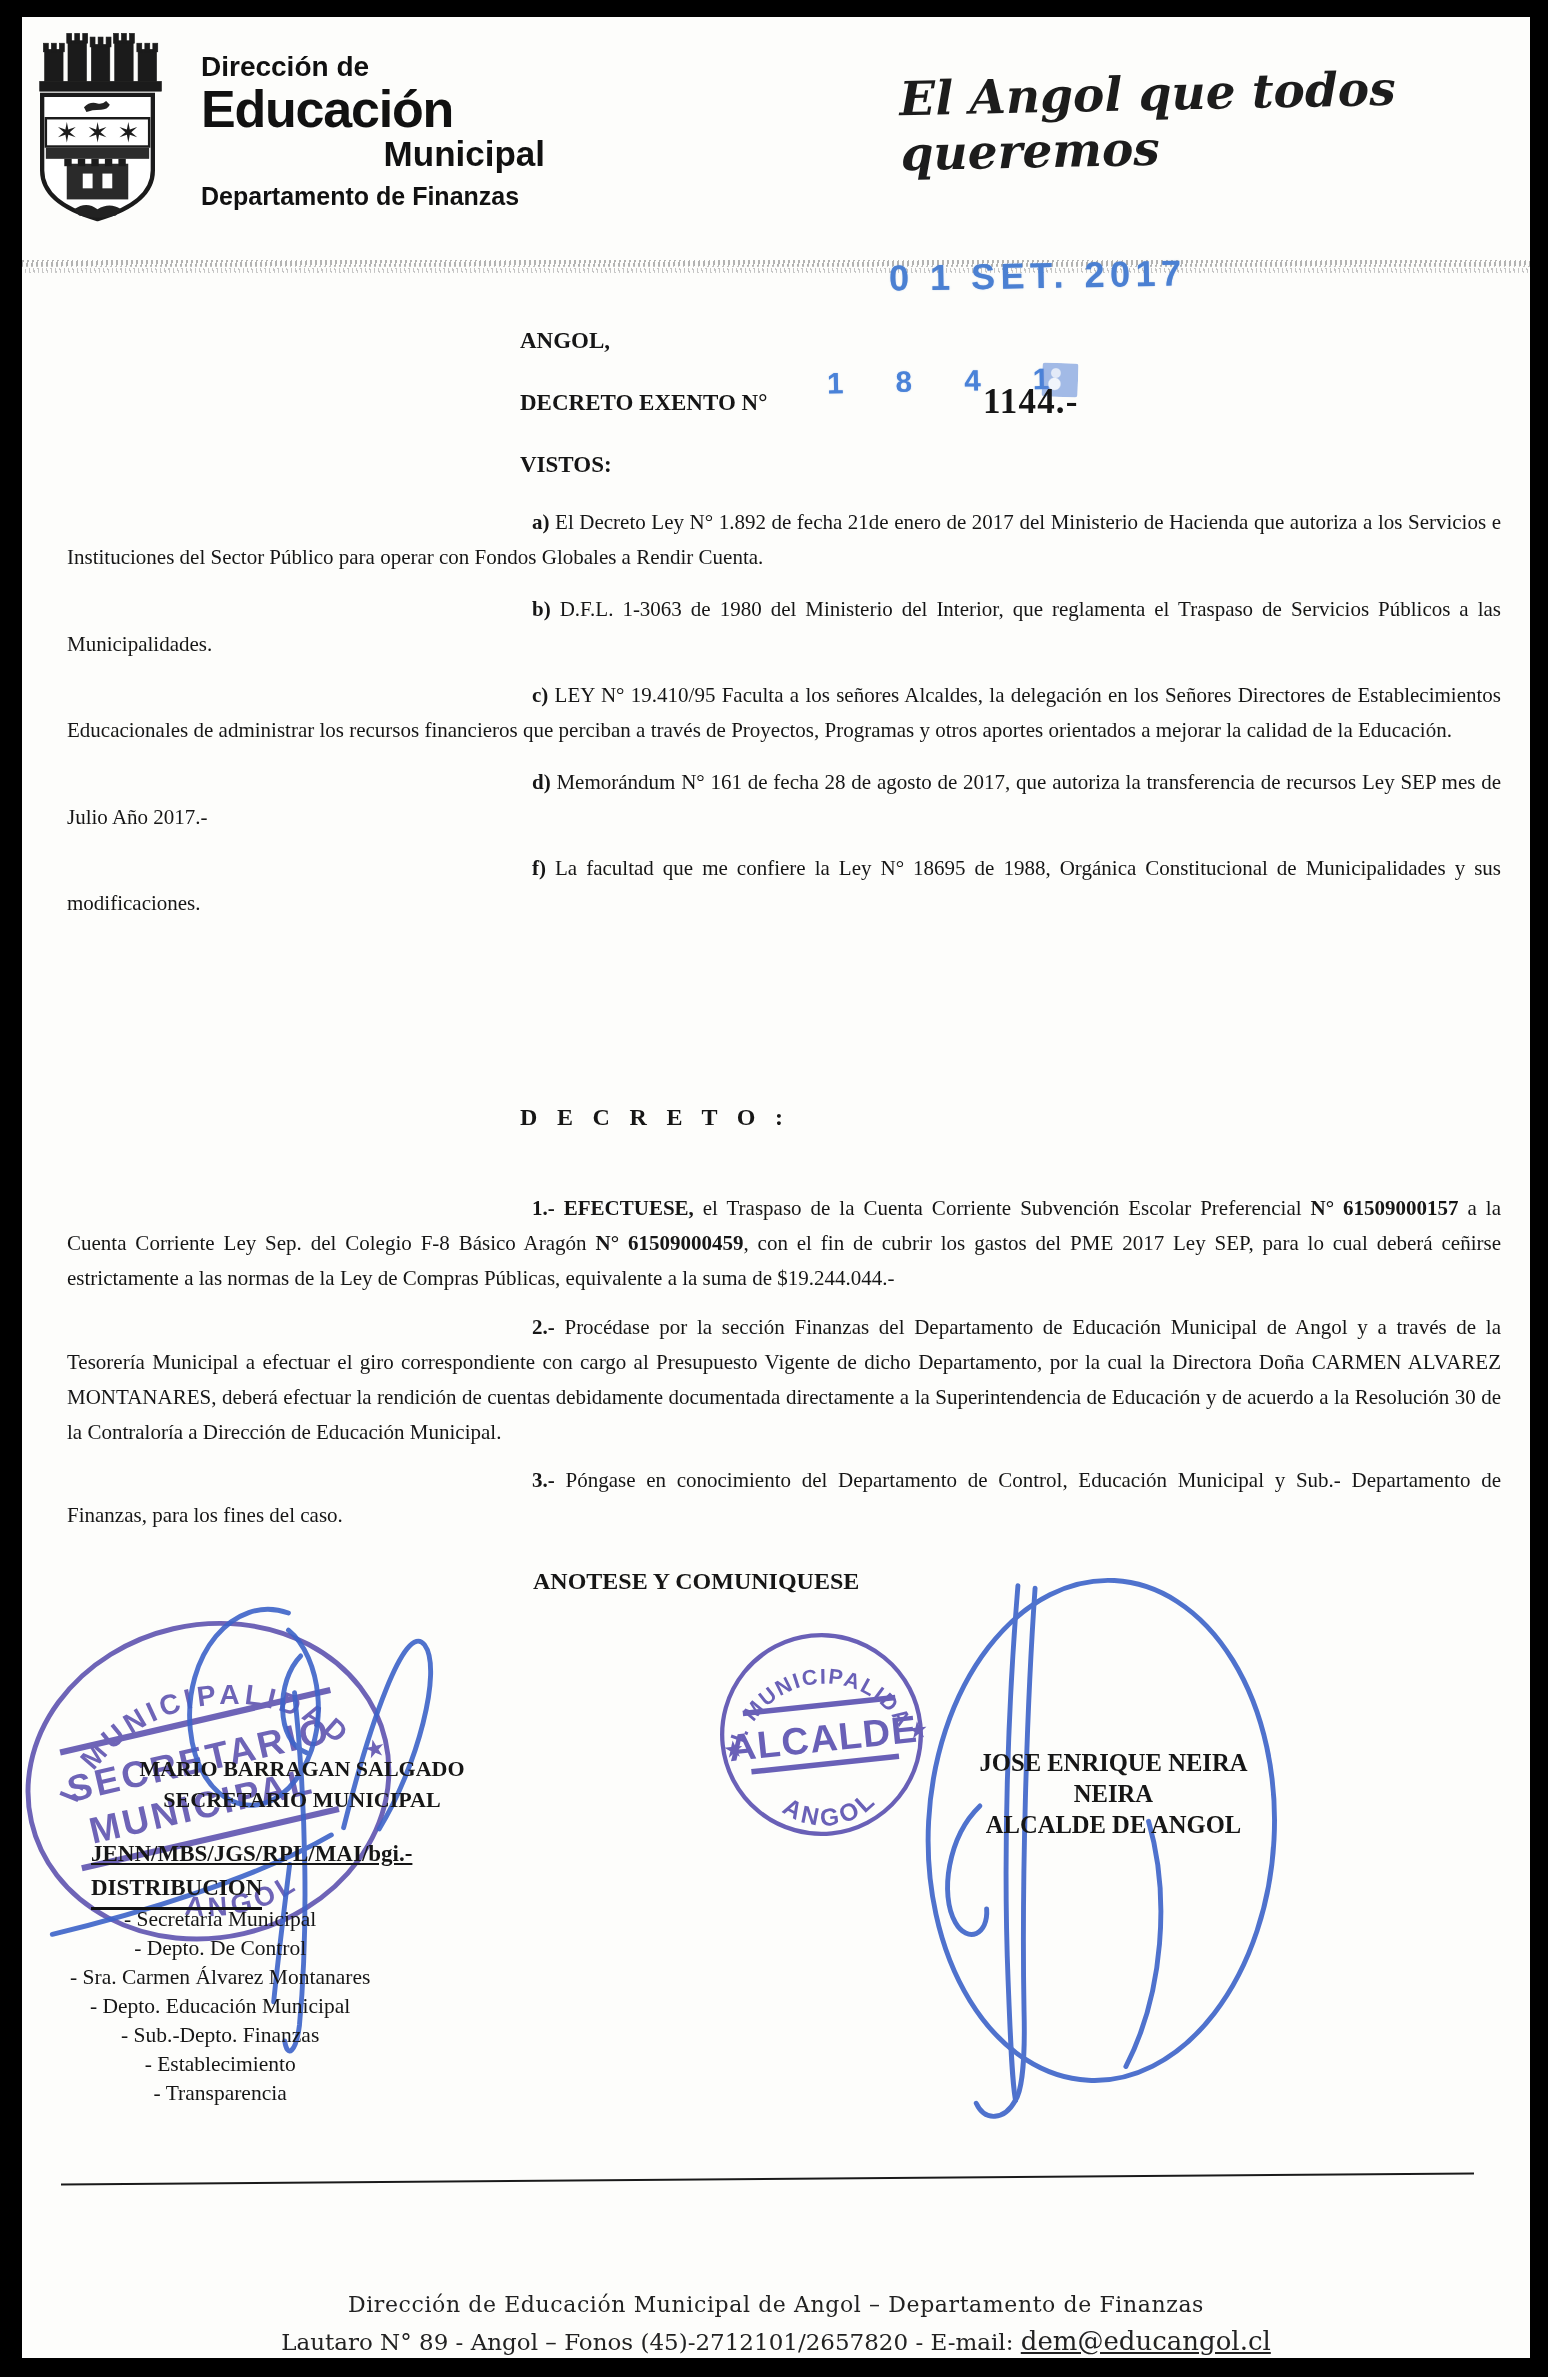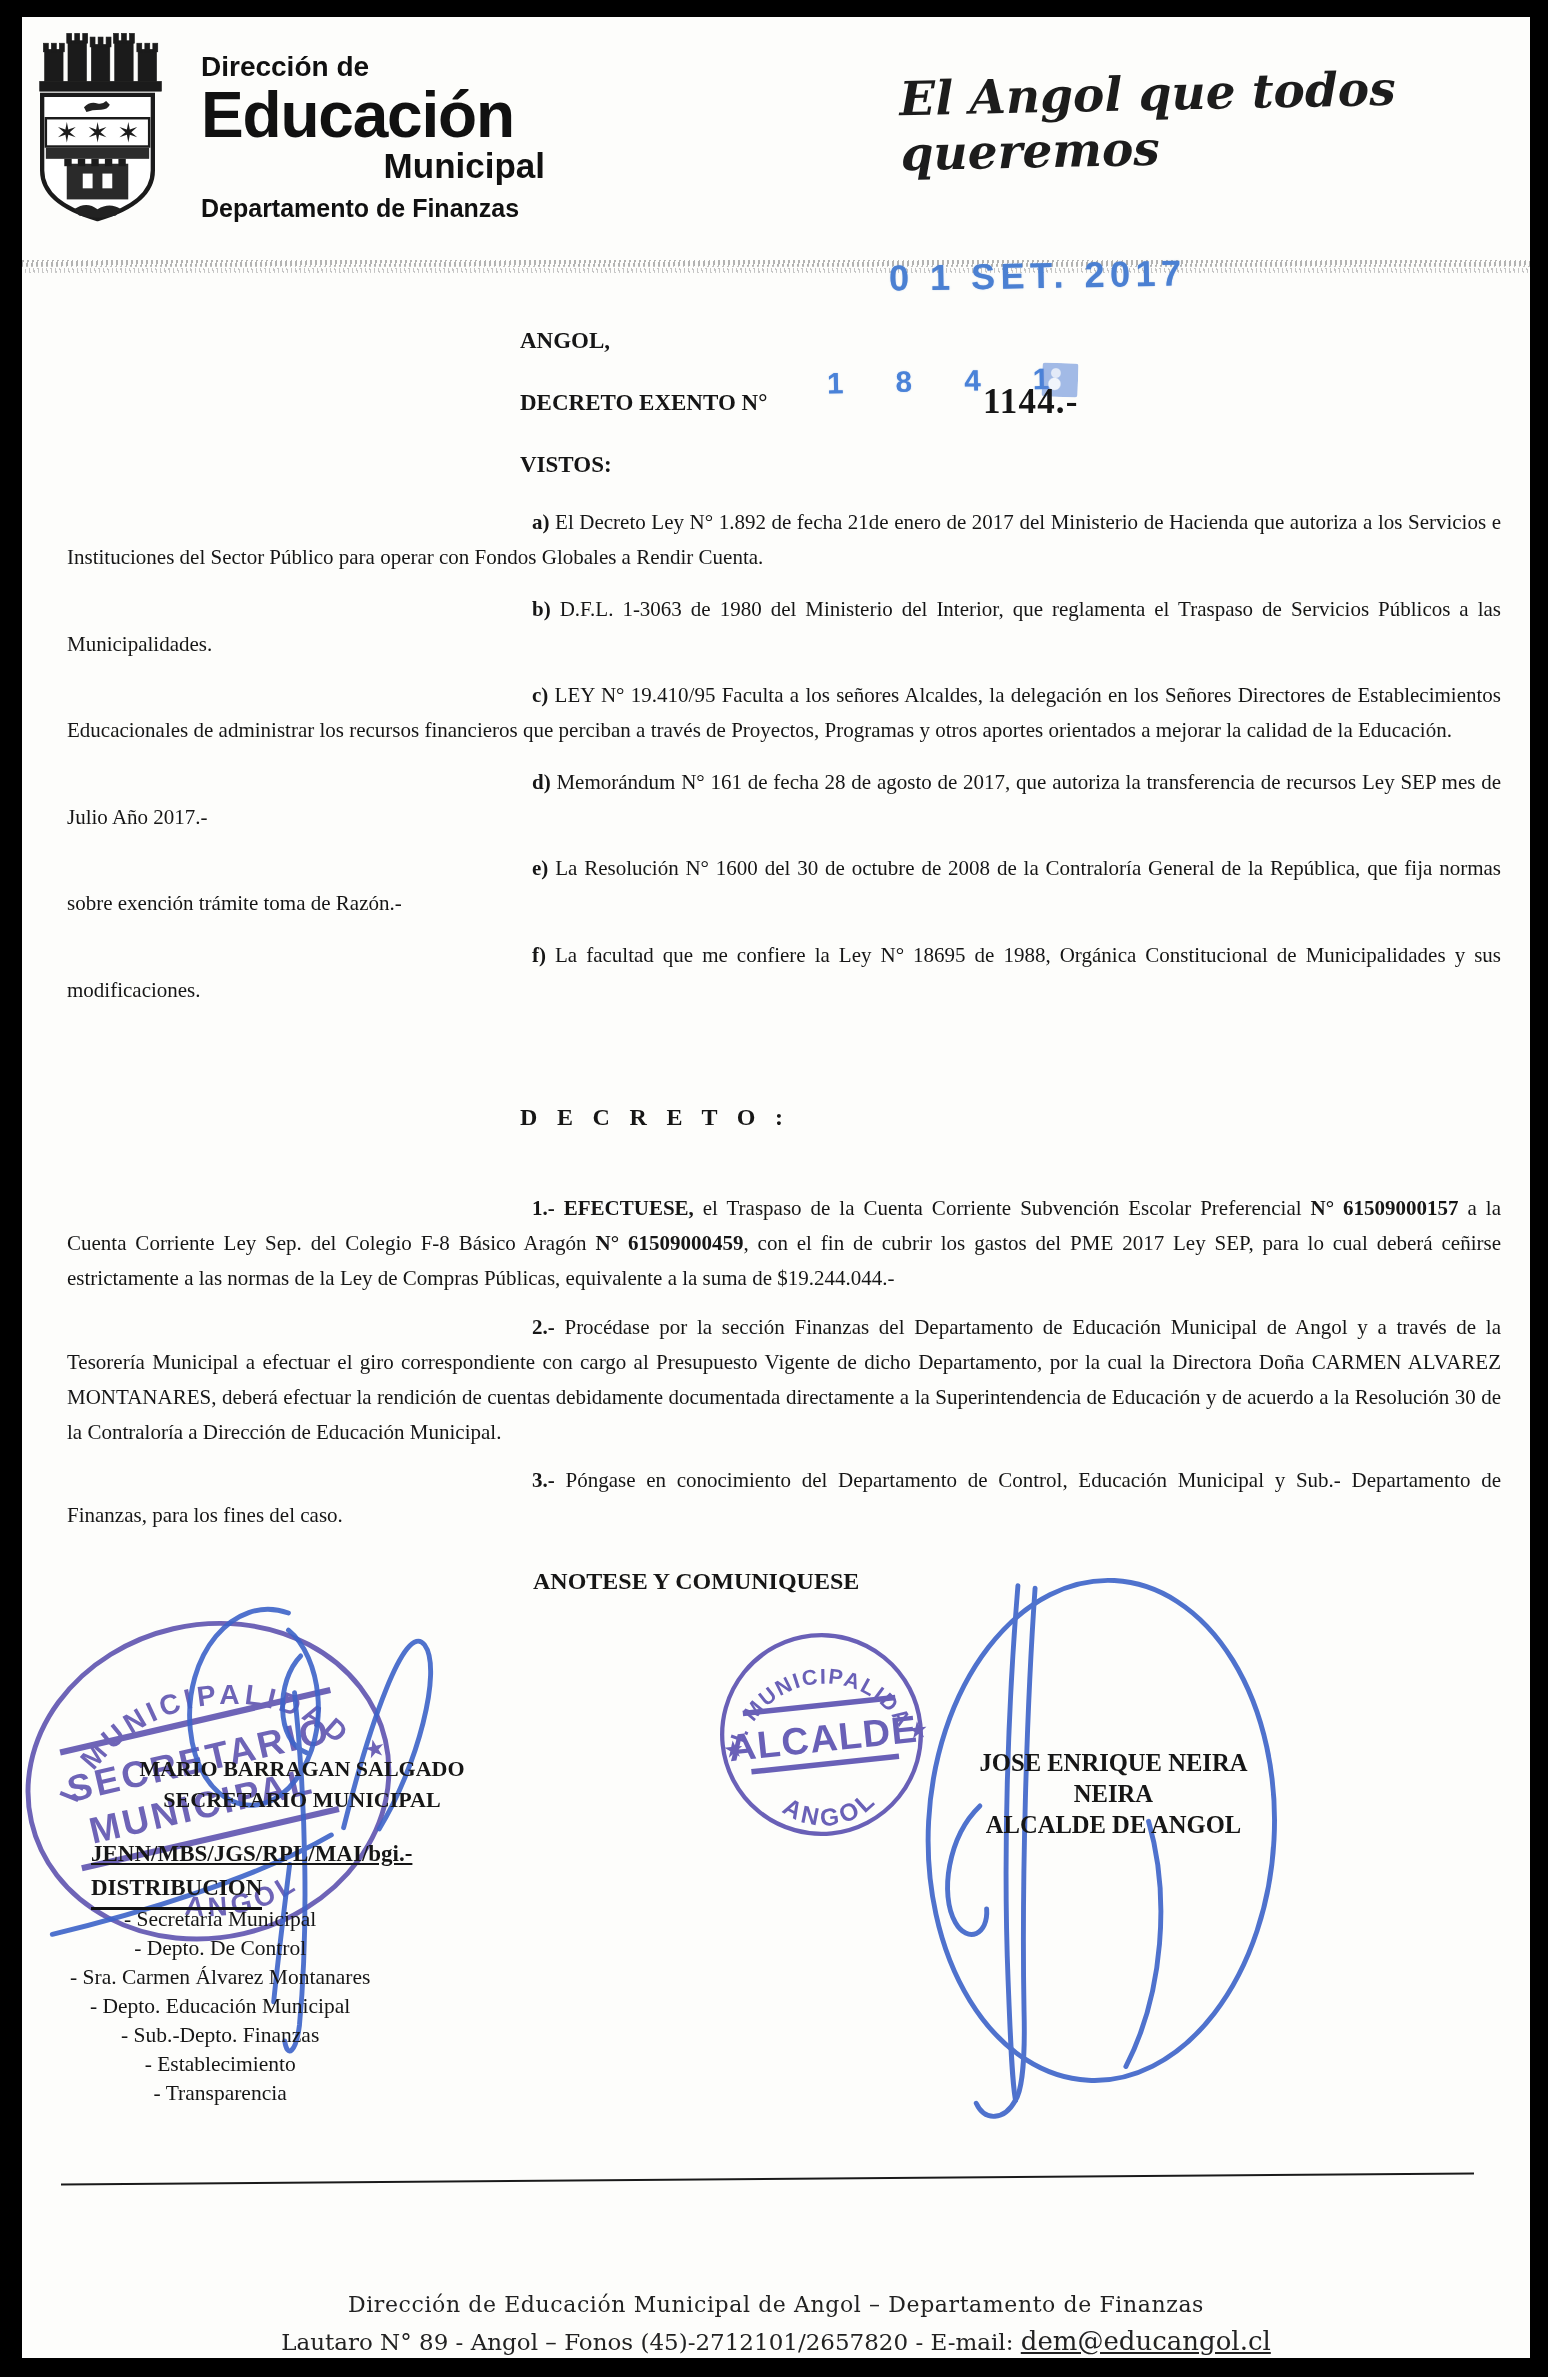--- a/index.html
+++ b/index.html
@@ -5,21 +5,21 @@
   html,body{margin:0;padding:0;background:#000;}
   .canvas{position:relative;width:1548px;height:2377px;background:#000;overflow:hidden;
           font-family:"Liberation Serif", serif;color:#161616;}
   .page{position:absolute;left:22px;top:17px;width:1508px;height:2341px;background:#fdfdfb;}
 
   
   .logo{position:absolute;left:8.6px;top:8.6px;width:133px;height:198px;}
   .hdr-text{position:absolute;left:179px;top:34px;width:368px;
             font-family:"Liberation Sans", sans-serif;font-weight:bold;color:#111;}
   .hdr-l1{font-size:28px;letter-spacing:0px;}
-  .hdr-l2{font-size:64px;letter-spacing:-1.2px;line-height:1.02;}
+  .hdr-l2{font-size:52px;letter-spacing:-1.2px;line-height:1.02;}
   .hdr-l3{font-size:35px;text-align:right;width:344px;line-height:1.0;}
   .hdr-l4{font-size:25px;letter-spacing:0px;margin-top:11px;}
   .slogan{position:absolute;left:878px;top:48px;width:589px;font-family:"DejaVu Serif", serif;
           font-style:italic;font-weight:bold;font-size:47px;transform:rotate(-1.2deg);color:#1c1c1c;}
   .hatch{position:absolute;left:0;top:243px;width:100%;height:16px;opacity:.55;
      background:
        repeating-linear-gradient(100deg, #777 0 1.8px, transparent 1.8px 4.9px) 0 0/100% 6.8px no-repeat,
        repeating-linear-gradient(80deg, #999 0 1.2px, transparent 1.2px 4.3px) 2.5px 8px/100% 4.9px no-repeat;}
 
   
@@ -147,21 +147,20 @@
     <div class="num1841">1 8 4 1</div>
     <div class="bluemark"></div>
     <div class="num1144">1144.-</div>
     <div class="lbl vistos-label">VISTOS:</div>
 
     <div class="bodywrap vistos-wrap">
       <p><b>a) </b><span>El Decreto Ley N° 1.892 de fecha 21de enero de 2017 del Ministerio de Hacienda que autoriza a los Servicios e Instituciones del Sector Público para operar con Fondos Globales a Rendir Cuenta.</span></p>
       <p><b>b) </b><span>D.F.L. 1-3063 de 1980 del Ministerio del Interior, que reglamenta el Traspaso de Servicios Públicos a las Municipalidades.</span></p>
       <p><b>c) </b><span>LEY N° 19.410/95 Faculta a los señores Alcaldes, la delegación en los Señores  Directores de Establecimientos Educacionales  de administrar los recursos  financieros que perciban a través de Proyectos,  Programas y otros aportes orientados a mejorar la calidad de la  Educación.</span></p>
       <p><b>d) </b><span>Memorándum N° 161 de fecha 28 de agosto de 2017, que autoriza la transferencia de recursos Ley SEP mes de Julio Año 2017.-</span></p>
-      <p><b>e) </b><span>La Resolución N° 1600 del 30 de octubre  de  2008  de  la  Contraloría  General  de  la República, que fija normas sobre exención trámite toma de Razón.-</span></p>
       <p><b>f) </b><span>La facultad que me confiere la  Ley N° 18695 de 1988, Orgánica Constitucional de Municipalidades y sus modificaciones.</span></p>
     </div>
 
     <div class="decreto-heading">D E C R E T O :</div>
     <div class="bodywrap articles-wrap">
       <p><b>1.- EFECTUESE,</b><span> el Traspaso de la Cuenta Corriente Subvención Escolar Preferencial </span><b>N° 61509000157</b><span> a la Cuenta  Corriente Ley Sep. del Colegio F-8 Básico Aragón </span><b>N° 61509000459</b><span>, con el fin  de  cubrir  los  gastos  del PME 2017 Ley SEP,  para lo cual deberá ceñirse estrictamente a las normas de la Ley de Compras Públicas, equivalente a la suma de $19.244.044.-</span></p>
       <p><b>2.-</b><span> Procédase por la sección Finanzas del Departamento de Educación Municipal de Angol y a través de la Tesorería Municipal a efectuar el giro correspondiente con cargo al Presupuesto Vigente de dicho Departamento, por la cual la Directora Doña  CARMEN ALVAREZ MONTANARES,  deberá efectuar la  rendición de cuentas debidamente documentada directamente a la Superintendencia de Educación y de acuerdo a la Resolución 30 de la Contraloría a Dirección de Educación Municipal.</span></p>
       <p><b>3.-</b><span> Póngase en conocimiento del Departamento de Control, Educación Municipal y Sub.- Departamento de Finanzas, para los fines del caso.</span></p>
     </div>
     <div class="anotese">ANOTESE Y COMUNIQUESE</div>

